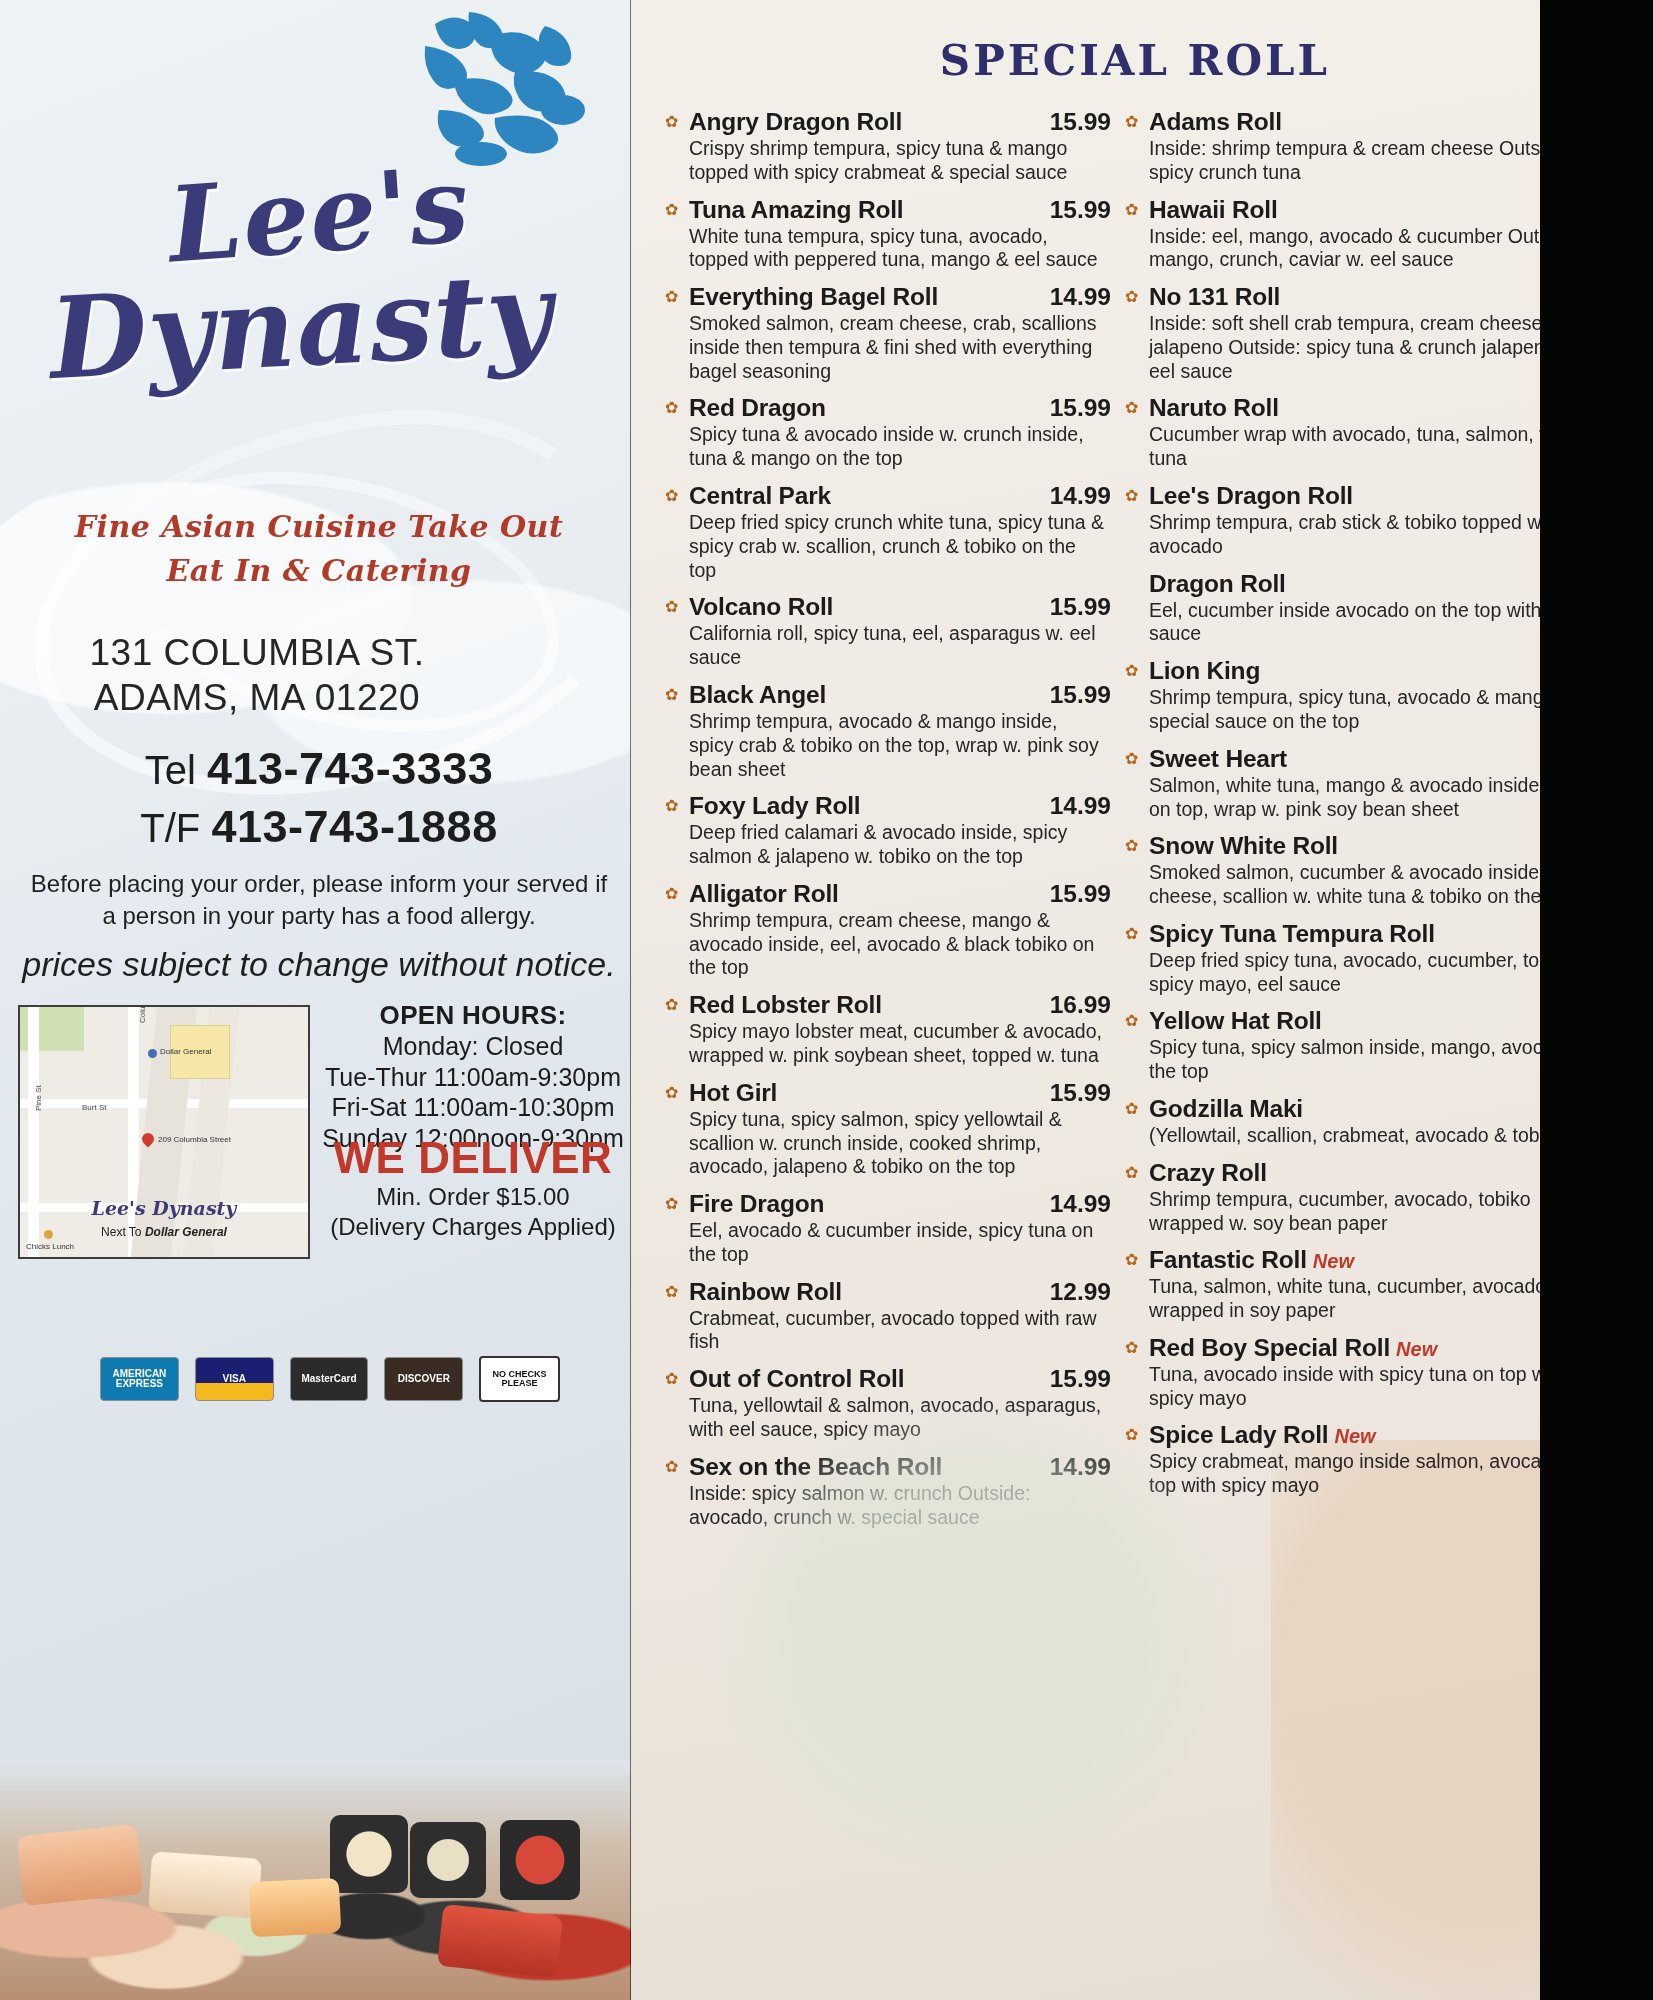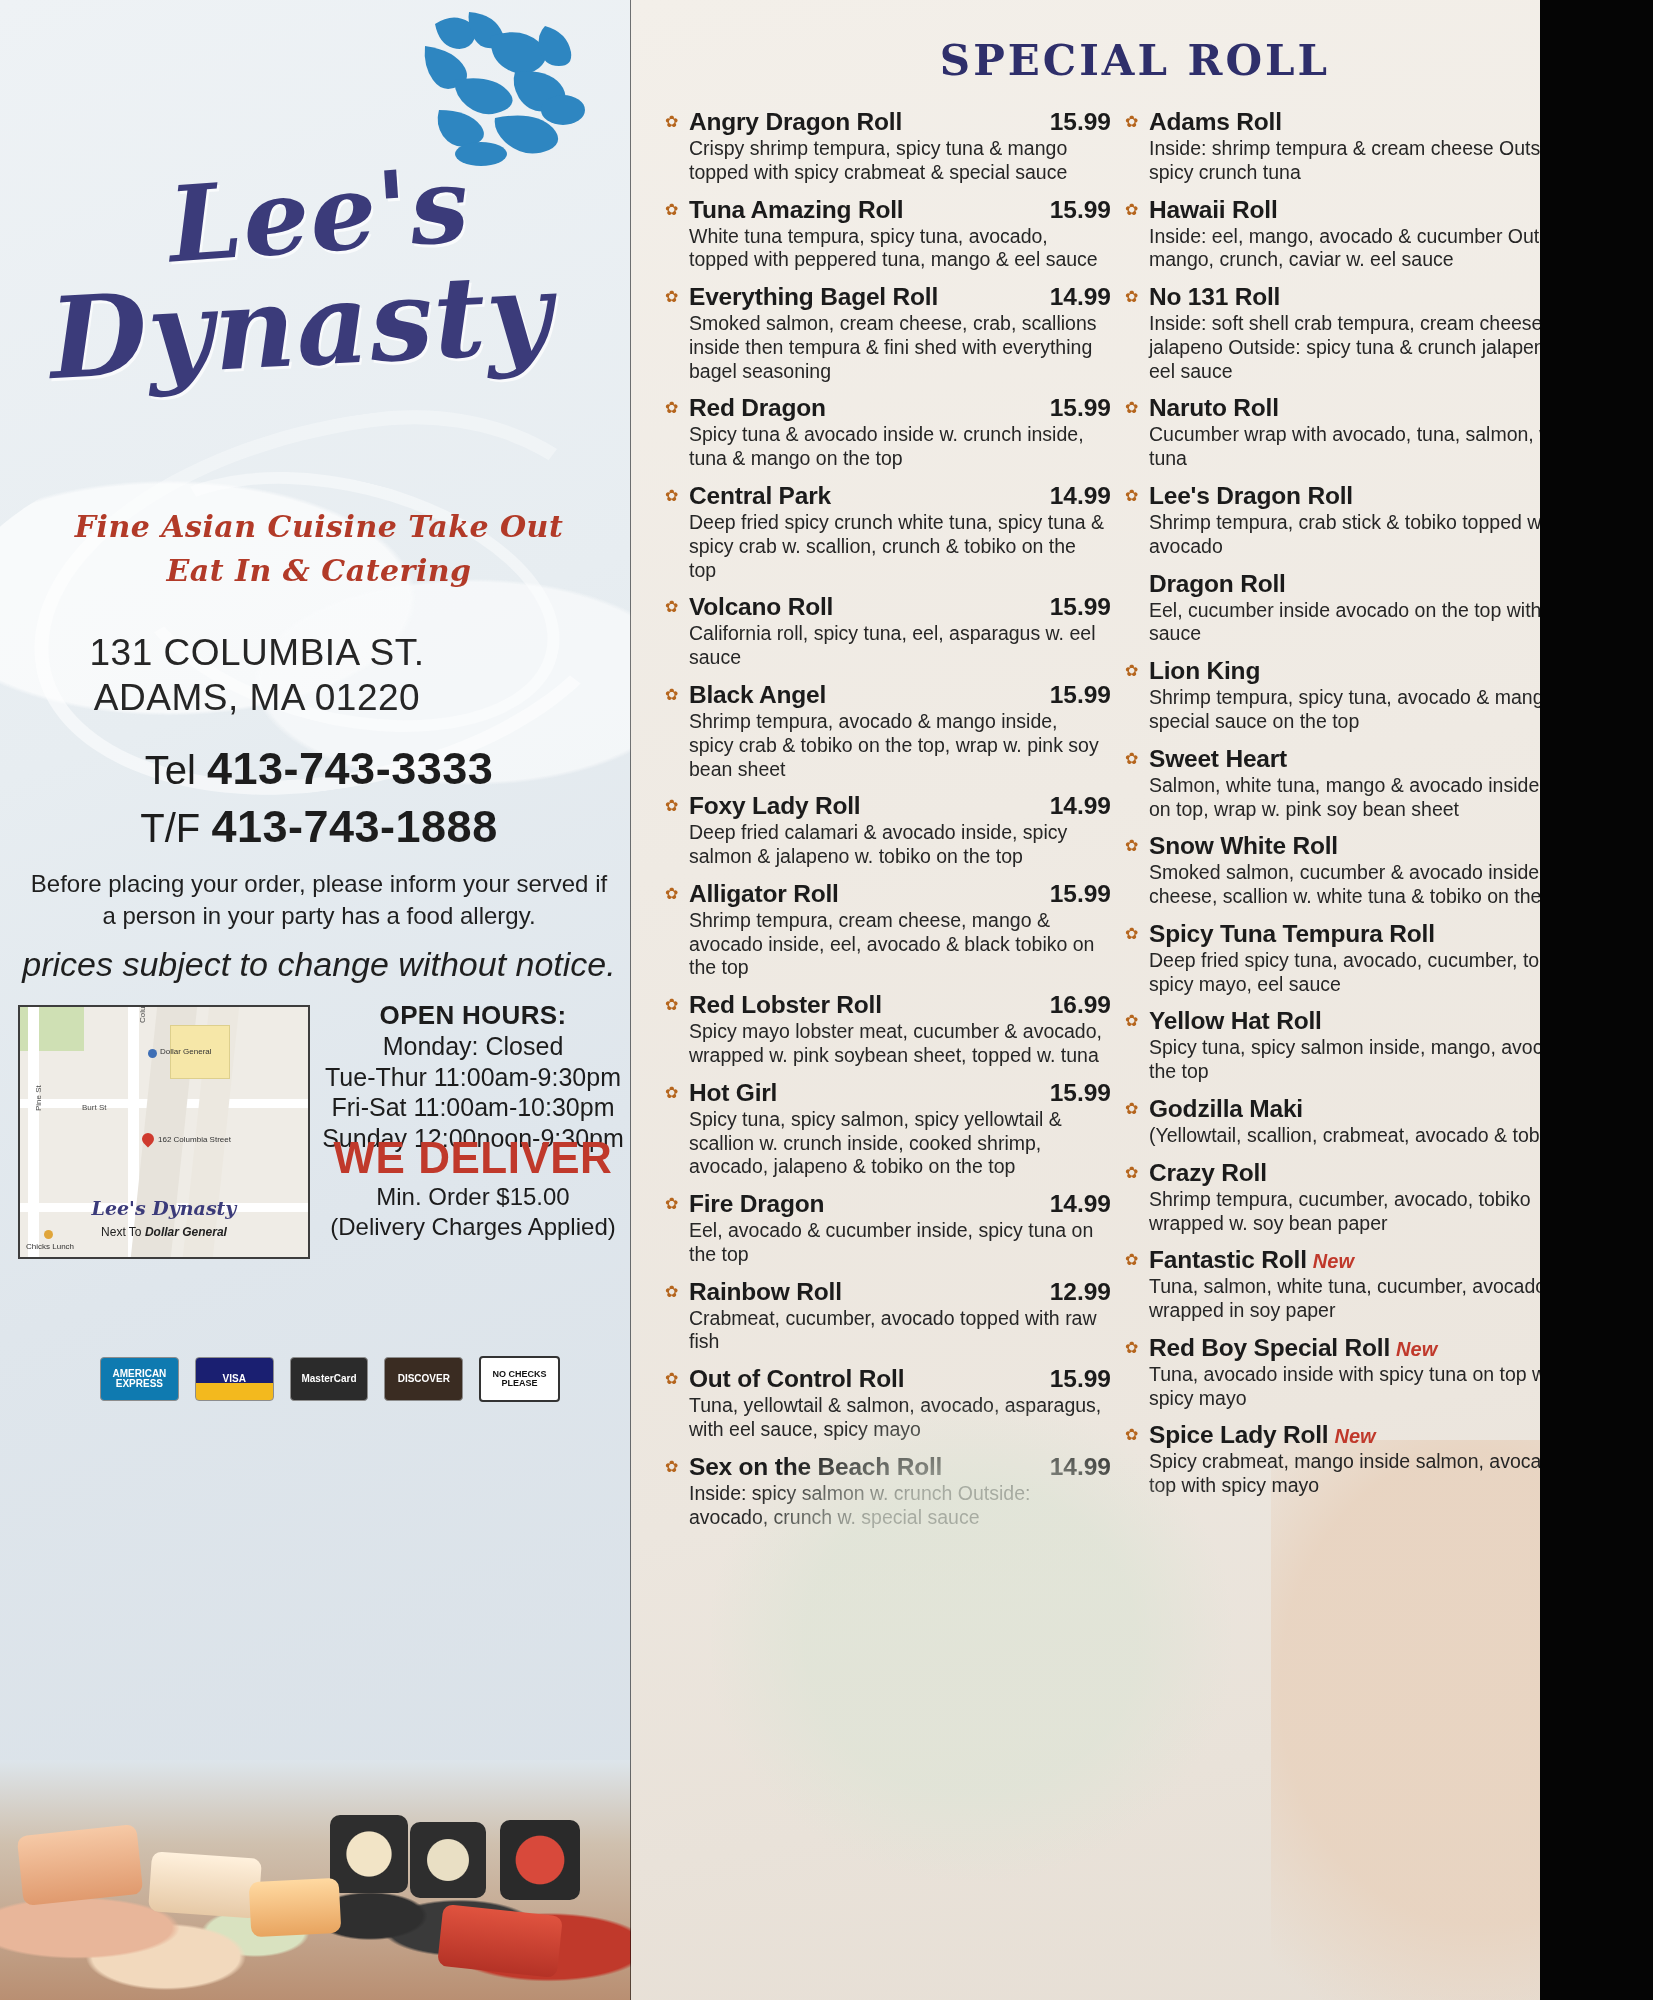--- a/index.html
+++ b/index.html
@@ -239,21 +239,21 @@
       <div class="road-h" style="top:196px;"></div>
       <div class="blk" style="left:124px;top:0;width:40px;height:250px;transform:skewX(-6deg);background:#e7e3db;"></div>
       <div class="blk" style="left:176px;top:0;width:30px;height:250px;transform:skewX(-6deg);background:#ece8e0;"></div>
       <div class="yellow" style="left:150px;top:18px;width:58px;height:52px;"></div>
       <div class="lbl rot" style="left:118px;top:16px;">Columbia St</div>
       <div class="lbl" style="left:62px;top:96px;">Burt St</div>
       <div class="lbl rot" style="left:14px;top:104px;">Pine St</div>
       <div class="dot" style="left:128px;top:42px;"></div>
       <div class="dg" style="left:140px;top:40px;">Dollar General</div>
       <div class="pin" style="left:122px;top:126px;"></div>
-      <div class="dg" style="left:138px;top:128px;">162 Columbia Street</div>
+      <div class="dg" style="left:138px;top:128px;">209 Columbia Street</div>
       <div class="dot" style="left:24px;bottom:18px;background:#e0a53a;"></div>
       <div class="chk">Chicks Lunch</div>
       <div class="mname">Lee's Dynasty</div>
       <div class="mnext"><span>Next To </span><b>Dollar General</b></div>
     </div>
 
     <div class="hours">
       <div class="h-title">OPEN HOURS:</div>
       <div class="h-line">Monday: Closed</div>
       <div class="h-line">Tue-Thur 11:00am-9:30pm</div>

